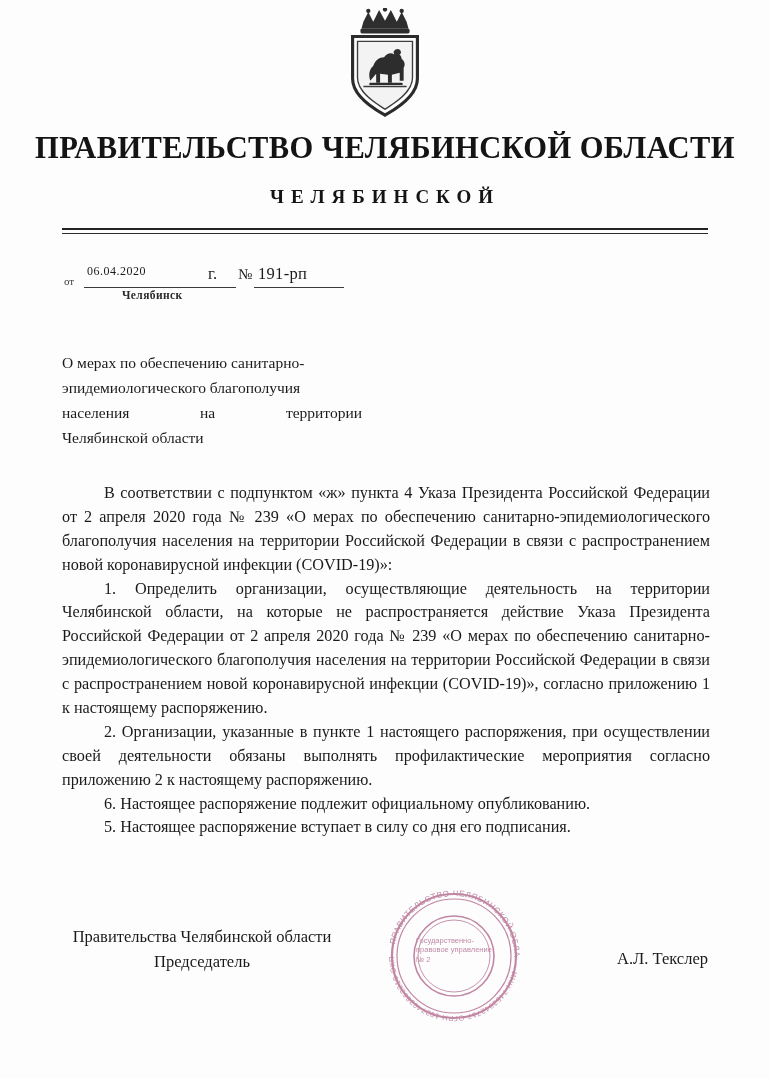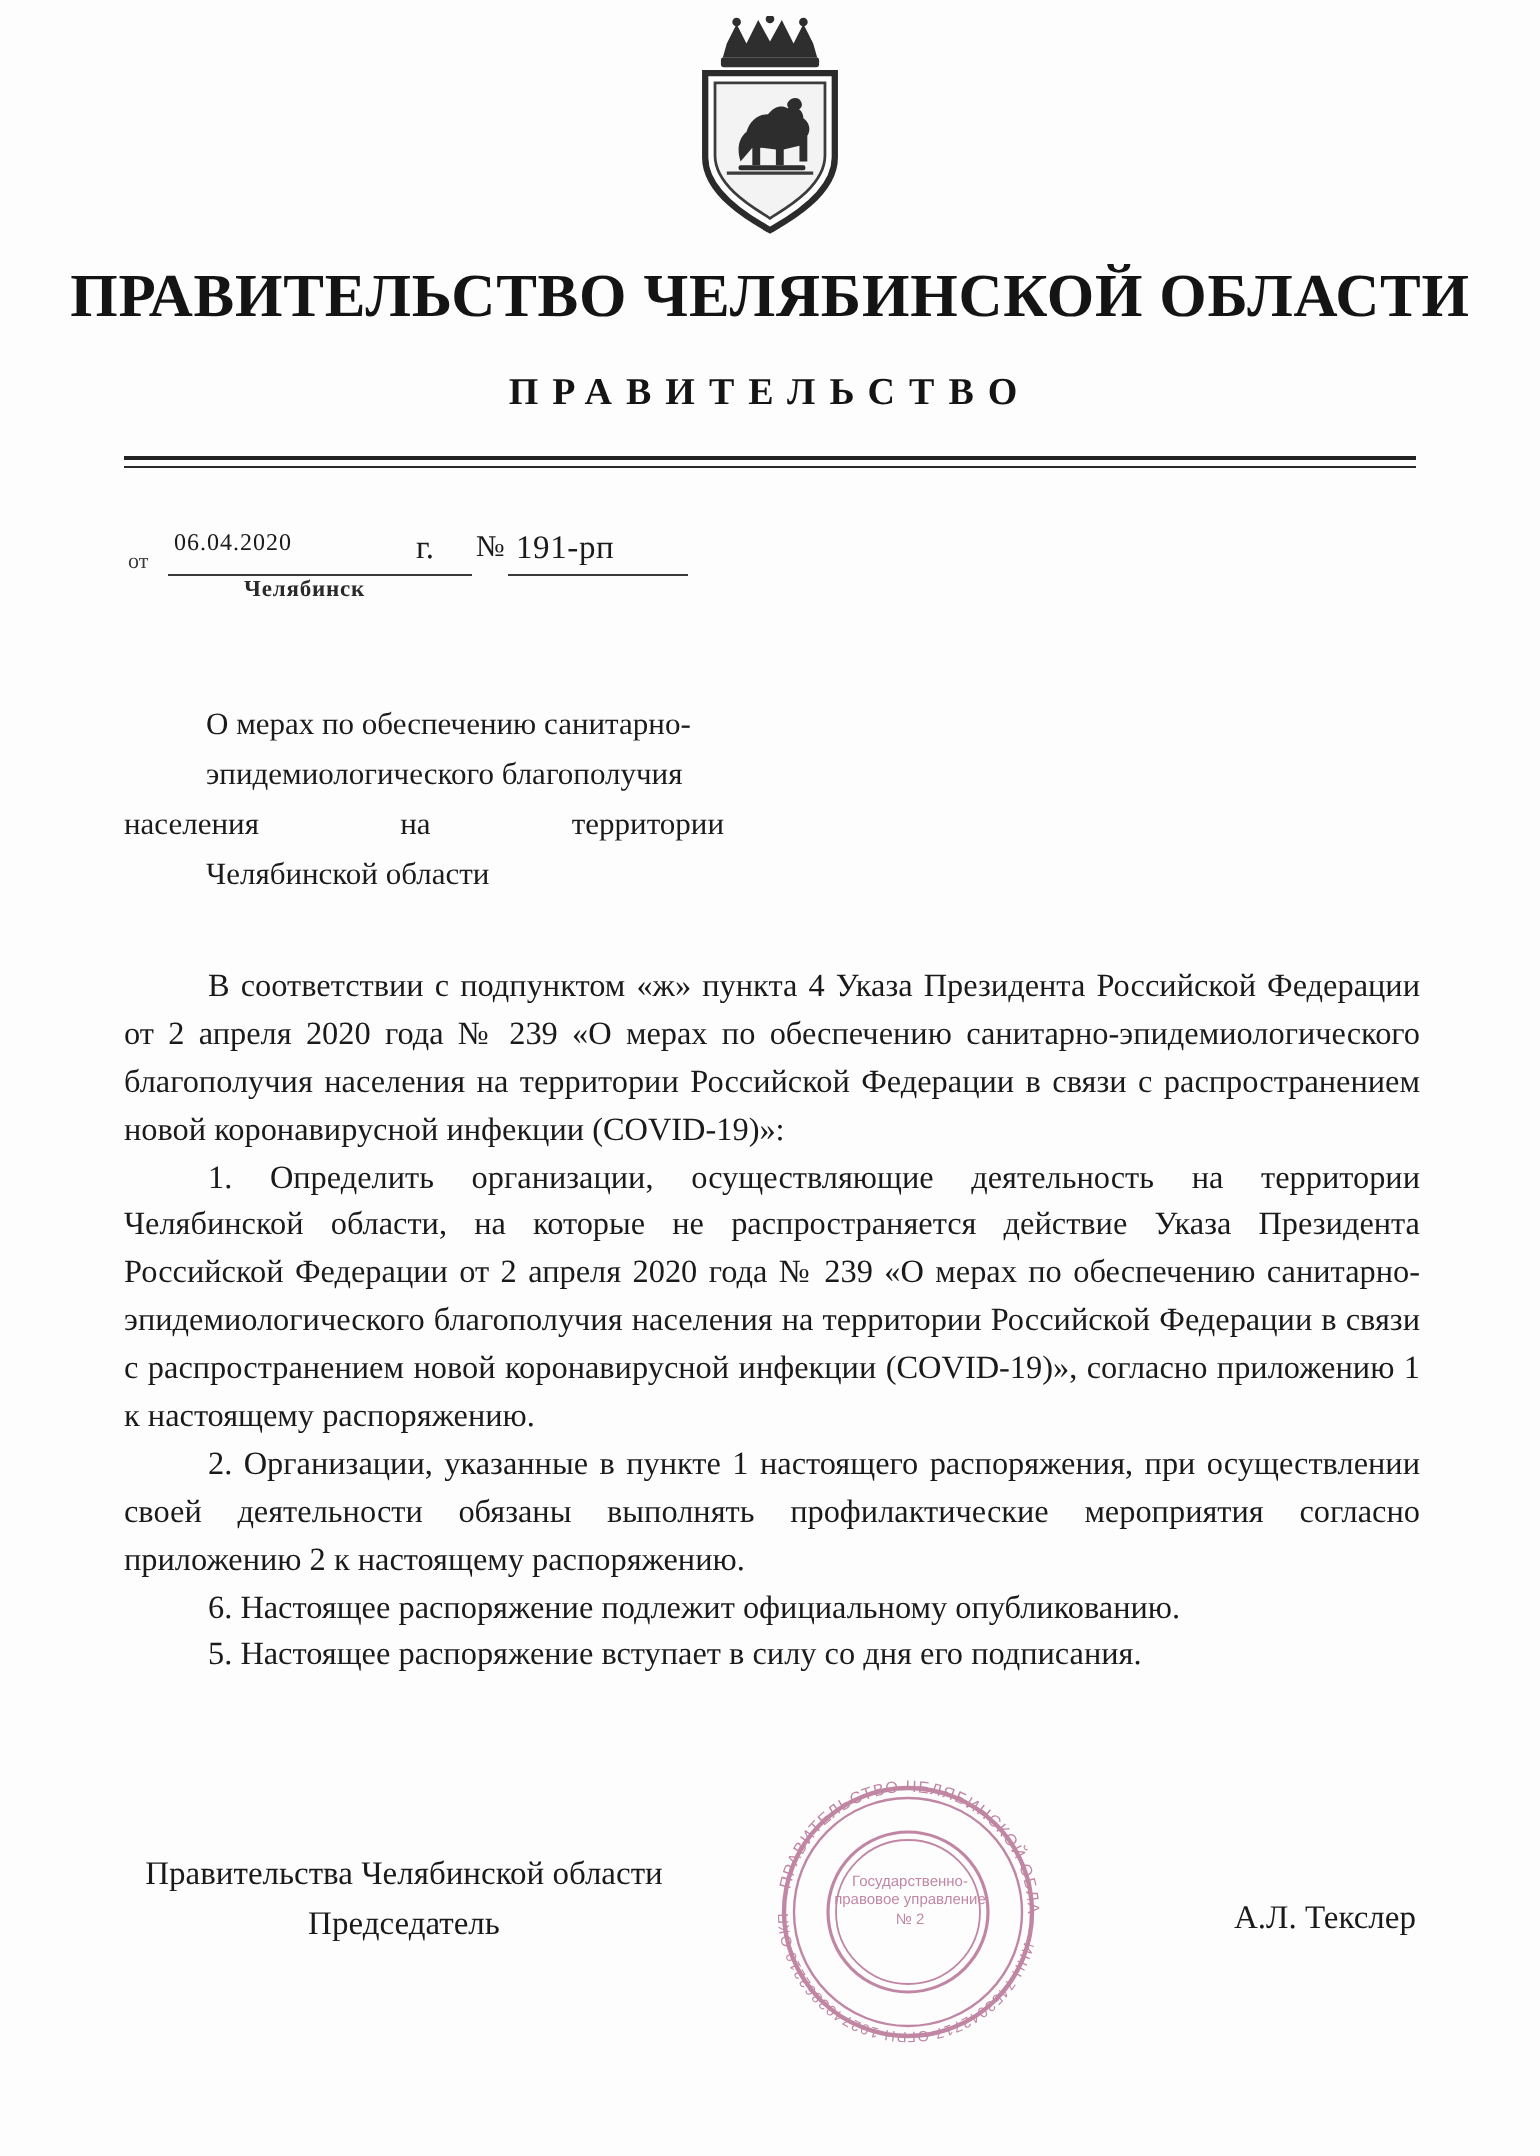--- a/index.html
+++ b/index.html
@@ -143,21 +143,21 @@
     position: absolute;
     top: 350px;
     left: 62px;
     width: 300px;
     font-size: 15.5px;
     line-height: 1.62;
     text-align: justify;
     color: #1b1b1b;
   }
   .subject div { white-space: pre; }
-  .subject .l1, .subject .l2, .subject .l4 { white-space: normal; margin-left: 41px; }
+  .subject .l1, .subject .l2, .subject .l4 { white-space: normal; }
   .subject .l3 {
     display: flex;
     justify-content: space-between;
   }
 
   
   .body {
     position: absolute;
     top: 482px;
     left: 62px;
@@ -208,21 +208,21 @@
     width: 152px;
     height: 150px;
     opacity: 0.62;
   }
   .stamp svg { display: block; }
   .stamp-inner-text {
     position: absolute;
     left: 38px;
     top: 56px;
     width: 78px;
-    text-align: center;
+    text-align: left;
     font-size: 7.5px;
     line-height: 1.25;
     color: #9b3f6d;
     font-family: "Liberation Sans", sans-serif;
   }
 </style>
 </head>
 <body>
 
 <div class="page">
@@ -247,21 +247,21 @@
                  L62 68 L62 76 L58 76 L58 68 L50 67 L50 76 L46 76 L46 67 Z"></path>
         <path d="M64 44 C66 41 70 41 71 44 C72 46 70 48 68 48 C65 48 63 46 64 44 Z"></path>
         <rect x="39" y="76" width="34" height="2.5" rx="1"></rect>
       </g>
 
       <path d="M33 80 L77 80" stroke="#3c3c3c" stroke-width="1.6" fill="none"></path>
     </svg>
   </div>
 
   <div class="gov-title">ПРАВИТЕЛЬСТВО ЧЕЛЯБИНСКОЙ ОБЛАСТИ</div>
-  <div class="doc-type">ПРАВИТЕЛЬСТВО</div>
+  <div class="doc-type">ЧЕЛЯБИНСКОЙ</div>
   <div class="rule r1"></div>
   <div class="rule r2"></div>
 
   <div class="meta">
     <span class="ot">от</span>
     <span class="date">06.04.2020</span>
     <span class="g">г.</span>
     <span class="nosign">№</span>
     <span class="number">191-рп</span>
     <span class="underline-left"></span>

